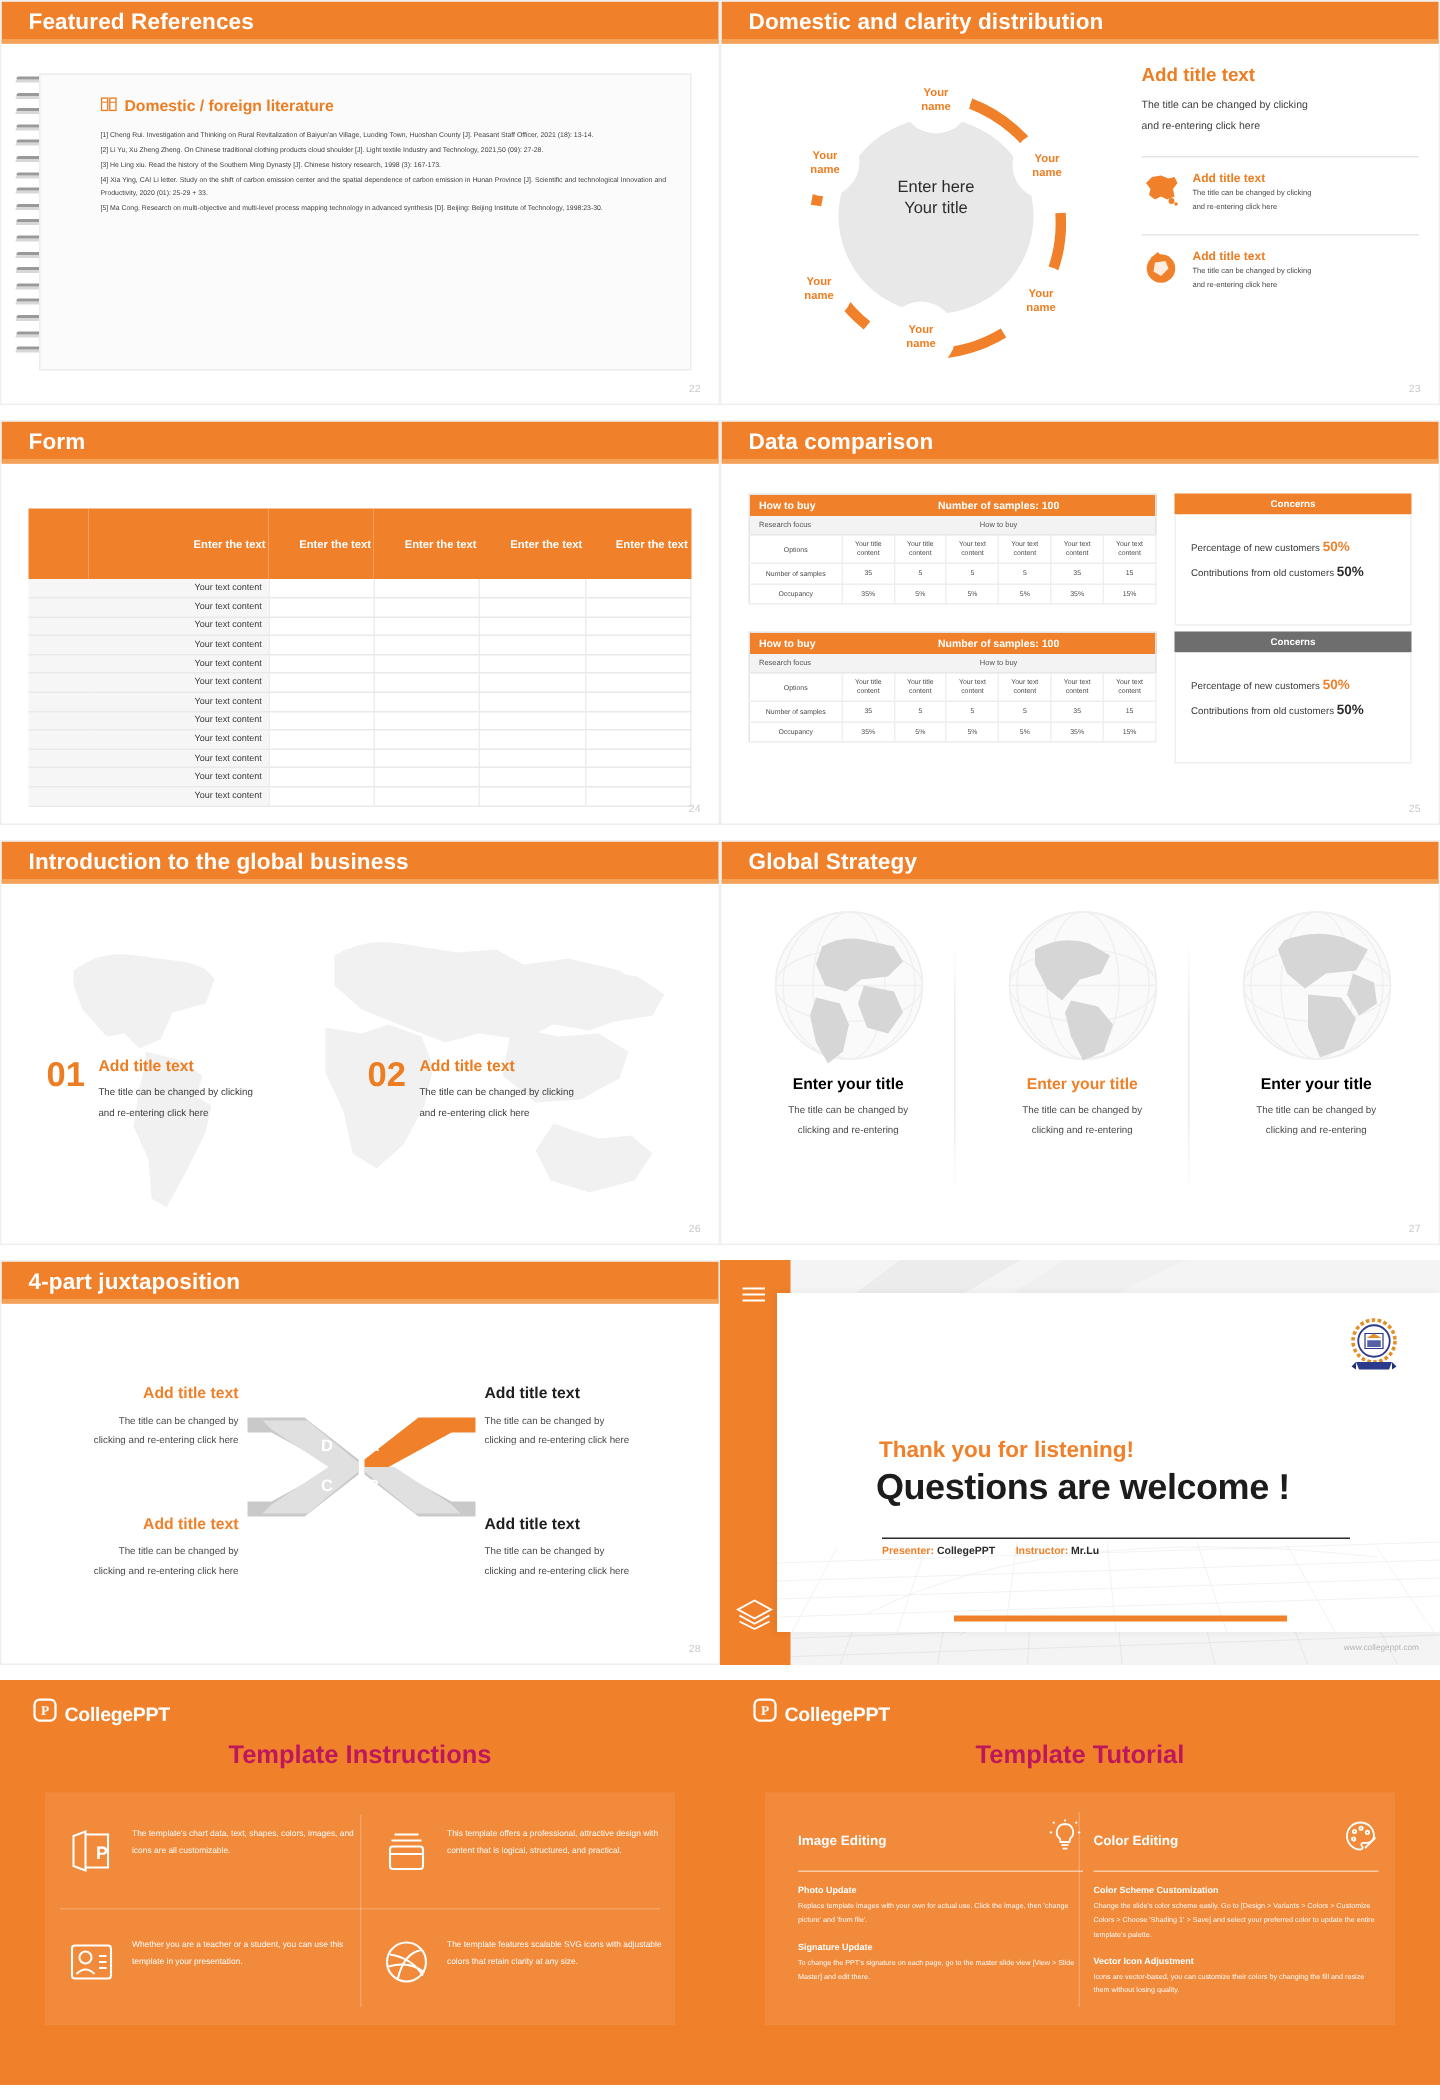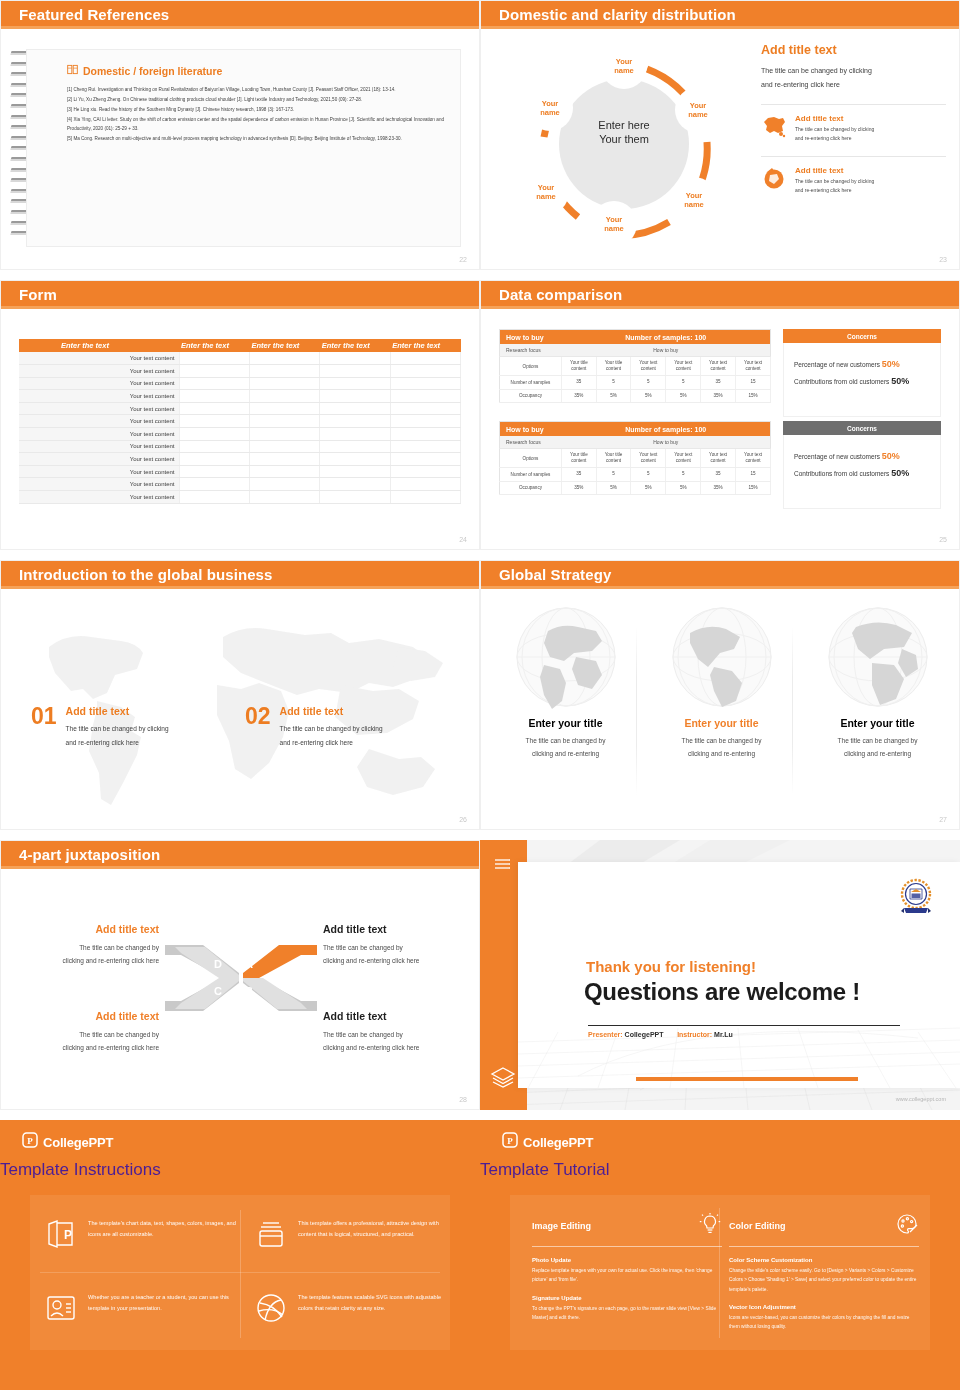--- a/index.html
+++ b/index.html
@@ -111,23 +111,22 @@
   .s23-p { font-size: 5px; color: #4a4a4a; line-height: 1.85; }
 
   
   .form-tbl {
     position: absolute; left: 18px; top: 58px;
     width: 442px; border-collapse: collapse;
   }
   .form-tbl th {
     background: #F0802A; color: #ffffff;
     font-size: 7.5px; font-weight: bold;
-    padding: 2px 2px; text-align: left;
+    padding: 19px 2px; text-align: right;
     border: none;
-    font-style: italic;
   }
   .form-tbl td {
     font-size: 6px; color: #3a3a3a;
     height: 12.6px; padding: 0 4px;
     border-bottom: 1px solid #e9e9e9;
     border-right: 1px solid #eeeeee;
     text-align: center;
   }
   .form-tbl td.c1 { background: #f6f6f6; }
   .form-tbl tr td:last-child { border-right: 1px solid #eeeeee; }
@@ -212,22 +211,22 @@
   .ty-meta { position: absolute; left: 70px; top: 169px; font-size: 7px; }
   .ty-meta .k { color: #F0802A; font-weight: bold; }
   .ty-meta .v { color: #2b2b2b; font-weight: bold; }
   .ty-bar { position: absolute; left: 118px; bottom: 7px; width: 222px; height: 4px; background: #F0802A; }
   .ty-url { position: absolute; right: 14px; bottom: 8px; font-size: 5.5px; color: #b5b5b5; }
 
   
   .oslide { position: absolute; inset: 0; background: #F0802A; }
   .brand { position: absolute; left: 22px; top: 12px; display: flex; align-items: center; gap: 5px; }
   .brand-txt { color: #ffffff; font-size: 13px; font-weight: bold; letter-spacing: -.2px; }
-  .o-title { position: absolute; left: 0; top: 40px; width: 480px; text-align: left;
-             color: #4c1d95; font-size: 17px; font-weight: normal; }
+  .o-title { position: absolute; left: 0; top: 40px; width: 480px; text-align: center;
+             color: #be185d; font-size: 17px; font-weight: bold; }
   .o-panel { position: absolute; left: 30px; top: 75px; width: 420px; height: 155px;
              background: rgba(255,255,255,.08); }
   .o-cell { position: absolute; width: 200px; display: flex; gap: 11px; align-items: flex-start; }
   .o-cell-txt { font-size: 5.6px; color: #ffffff; line-height: 1.95; opacity: .97; }
   .o-vline { position: absolute; left: 240px; top: 90px; width: 1px; height: 128px; background: rgba(255,255,255,.22); }
   .o-hline { position: absolute; left: 40px; top: 152px; width: 400px; height: 1px; background: rgba(255,255,255,.18); }
 
   .t-col { position: absolute; width: 190px; }
   .t-colhead { display: flex; align-items: center; justify-content: space-between; }
   .t-colhead-t { color: #ffffff; font-size: 9px; font-weight: bold; }
@@ -302,21 +301,21 @@
             <path d="M 148 32 A 95 95 0 0 1 198 76"></path>
             <path d="M 208 105 A 95 95 0 0 1 195 160"></path>
             <path d="M 170 185 A 95 95 0 0 1 110 198"></path>
             <path d="M 79 180 A 95 95 0 0 1 48 135"></path>
             <path d="M 45 100 A 95 95 0 0 1 65 55"></path>
           </g>
         </svg>
         <div class="hub"></div>
         <div class="hub-txt">
           <div>Enter here</div>
-          <div>Your them</div>
+          <div>Your title</div>
         </div>
         <div class="node" style="left:102px; top:6px;">
           <span><span>Your</span><br><span>name</span></span>
         </div>
         <div class="node" style="left:176px; top:50px;">
           <span><span>Your</span><br><span>name</span></span>
         </div>
         <div class="node" style="left:172px; top:140px;">
           <span><span>Your</span><br><span>name</span></span>
         </div>

